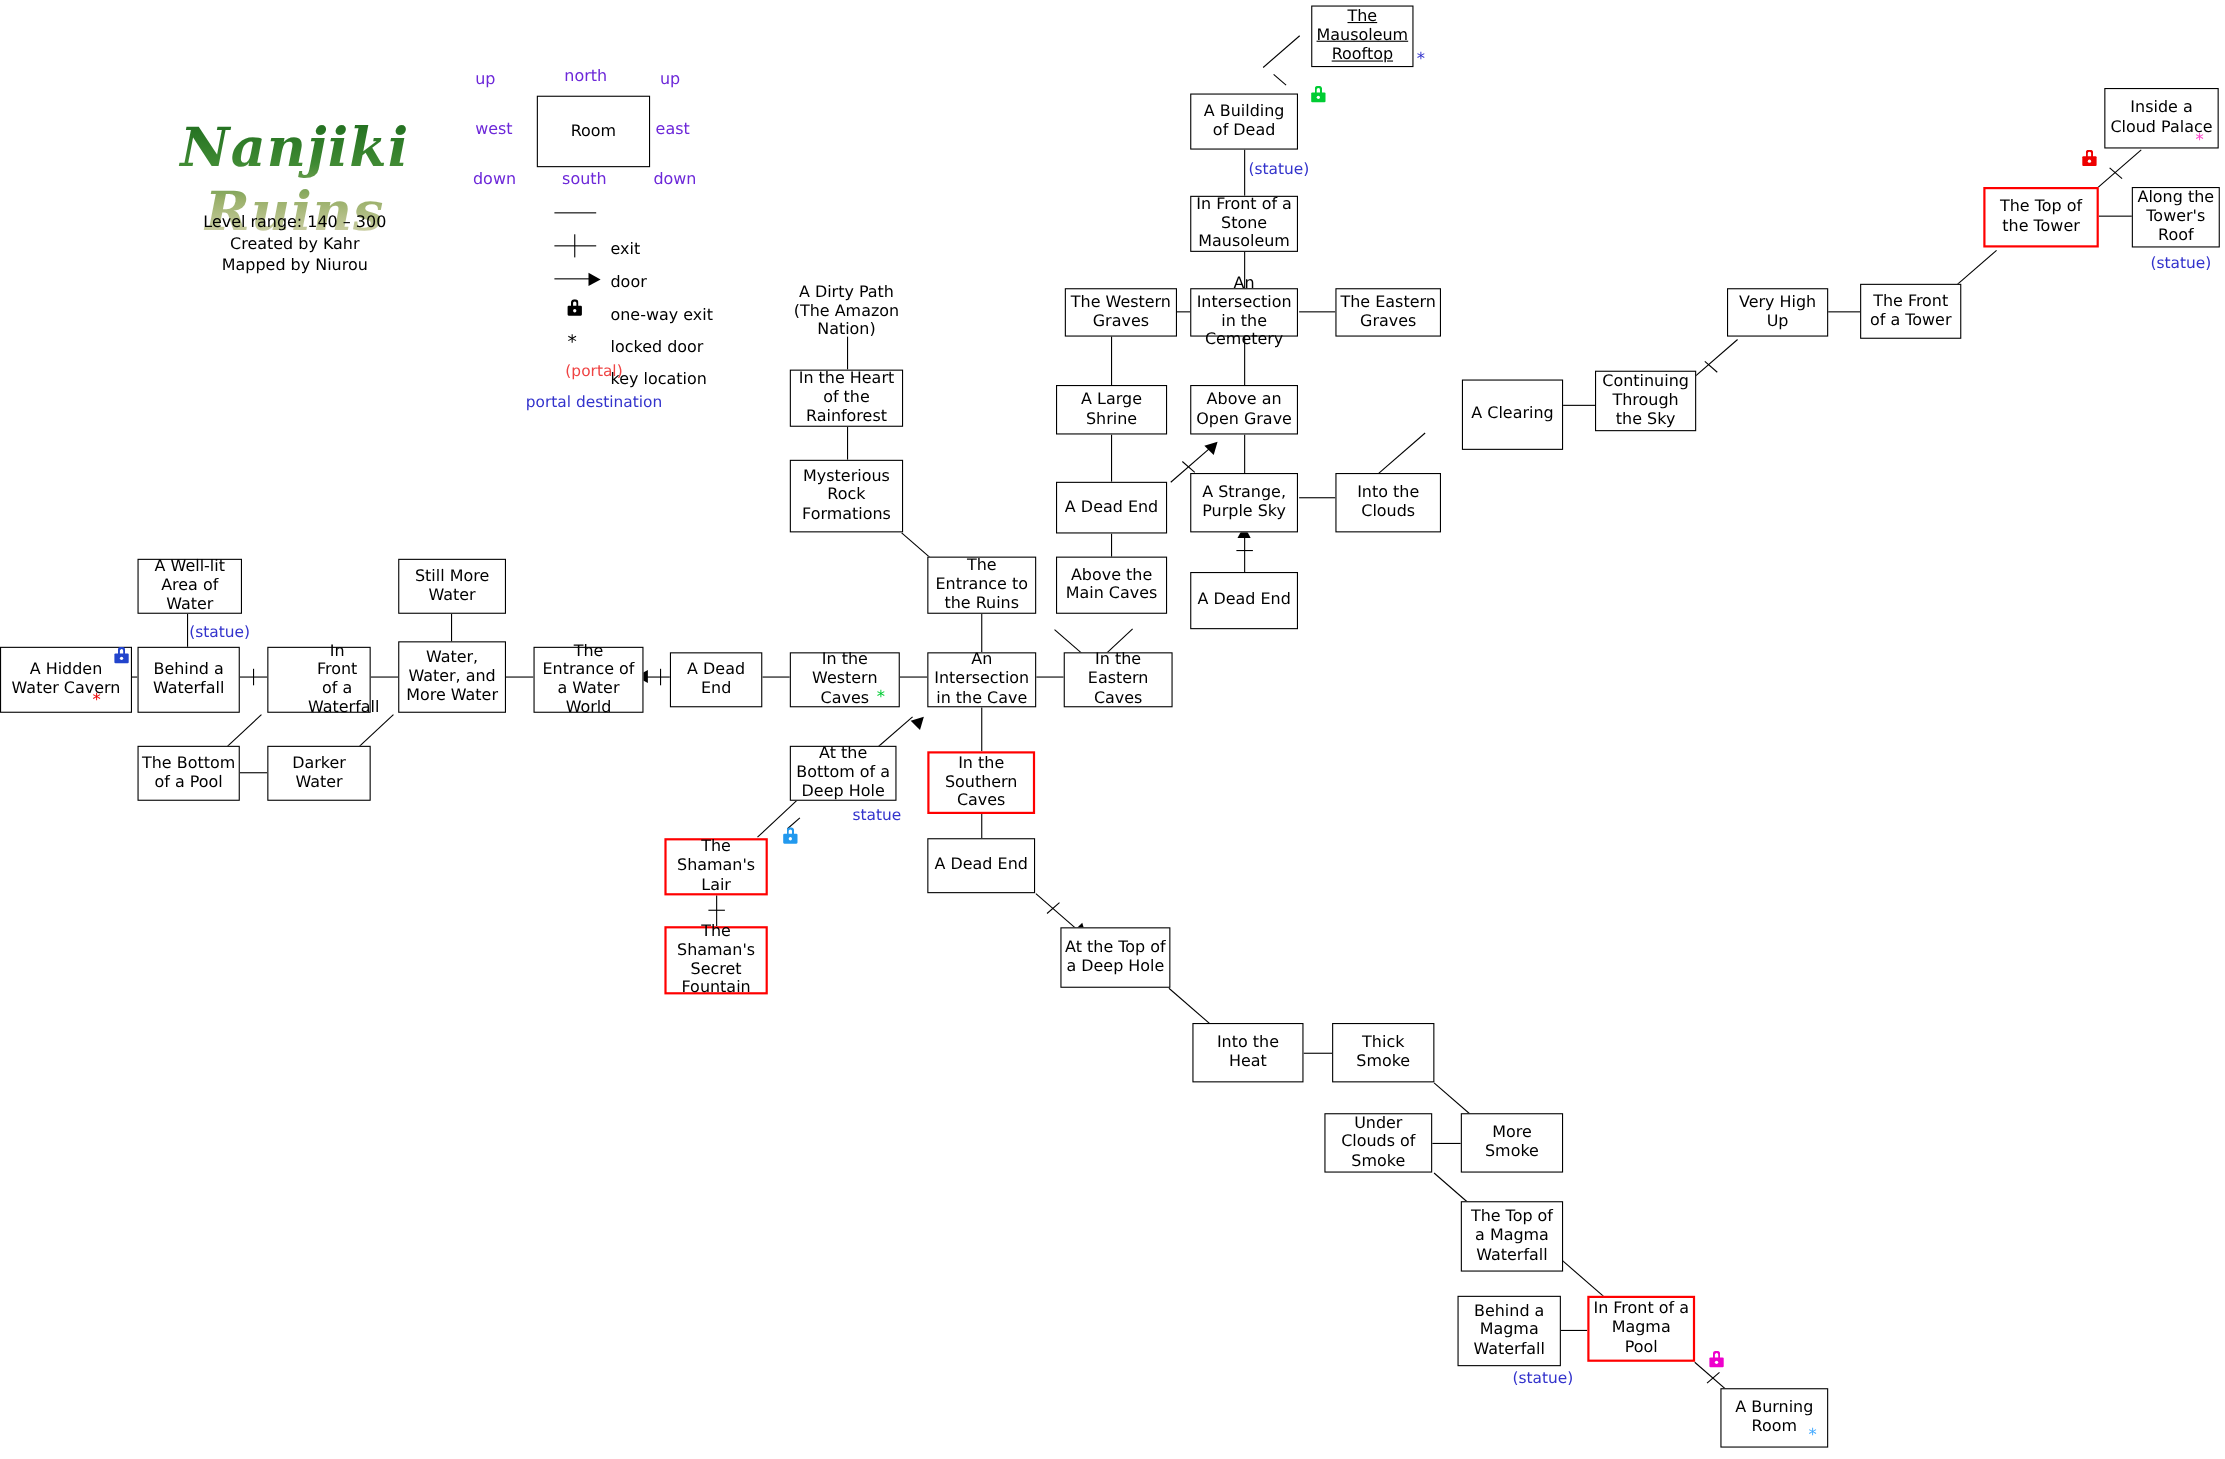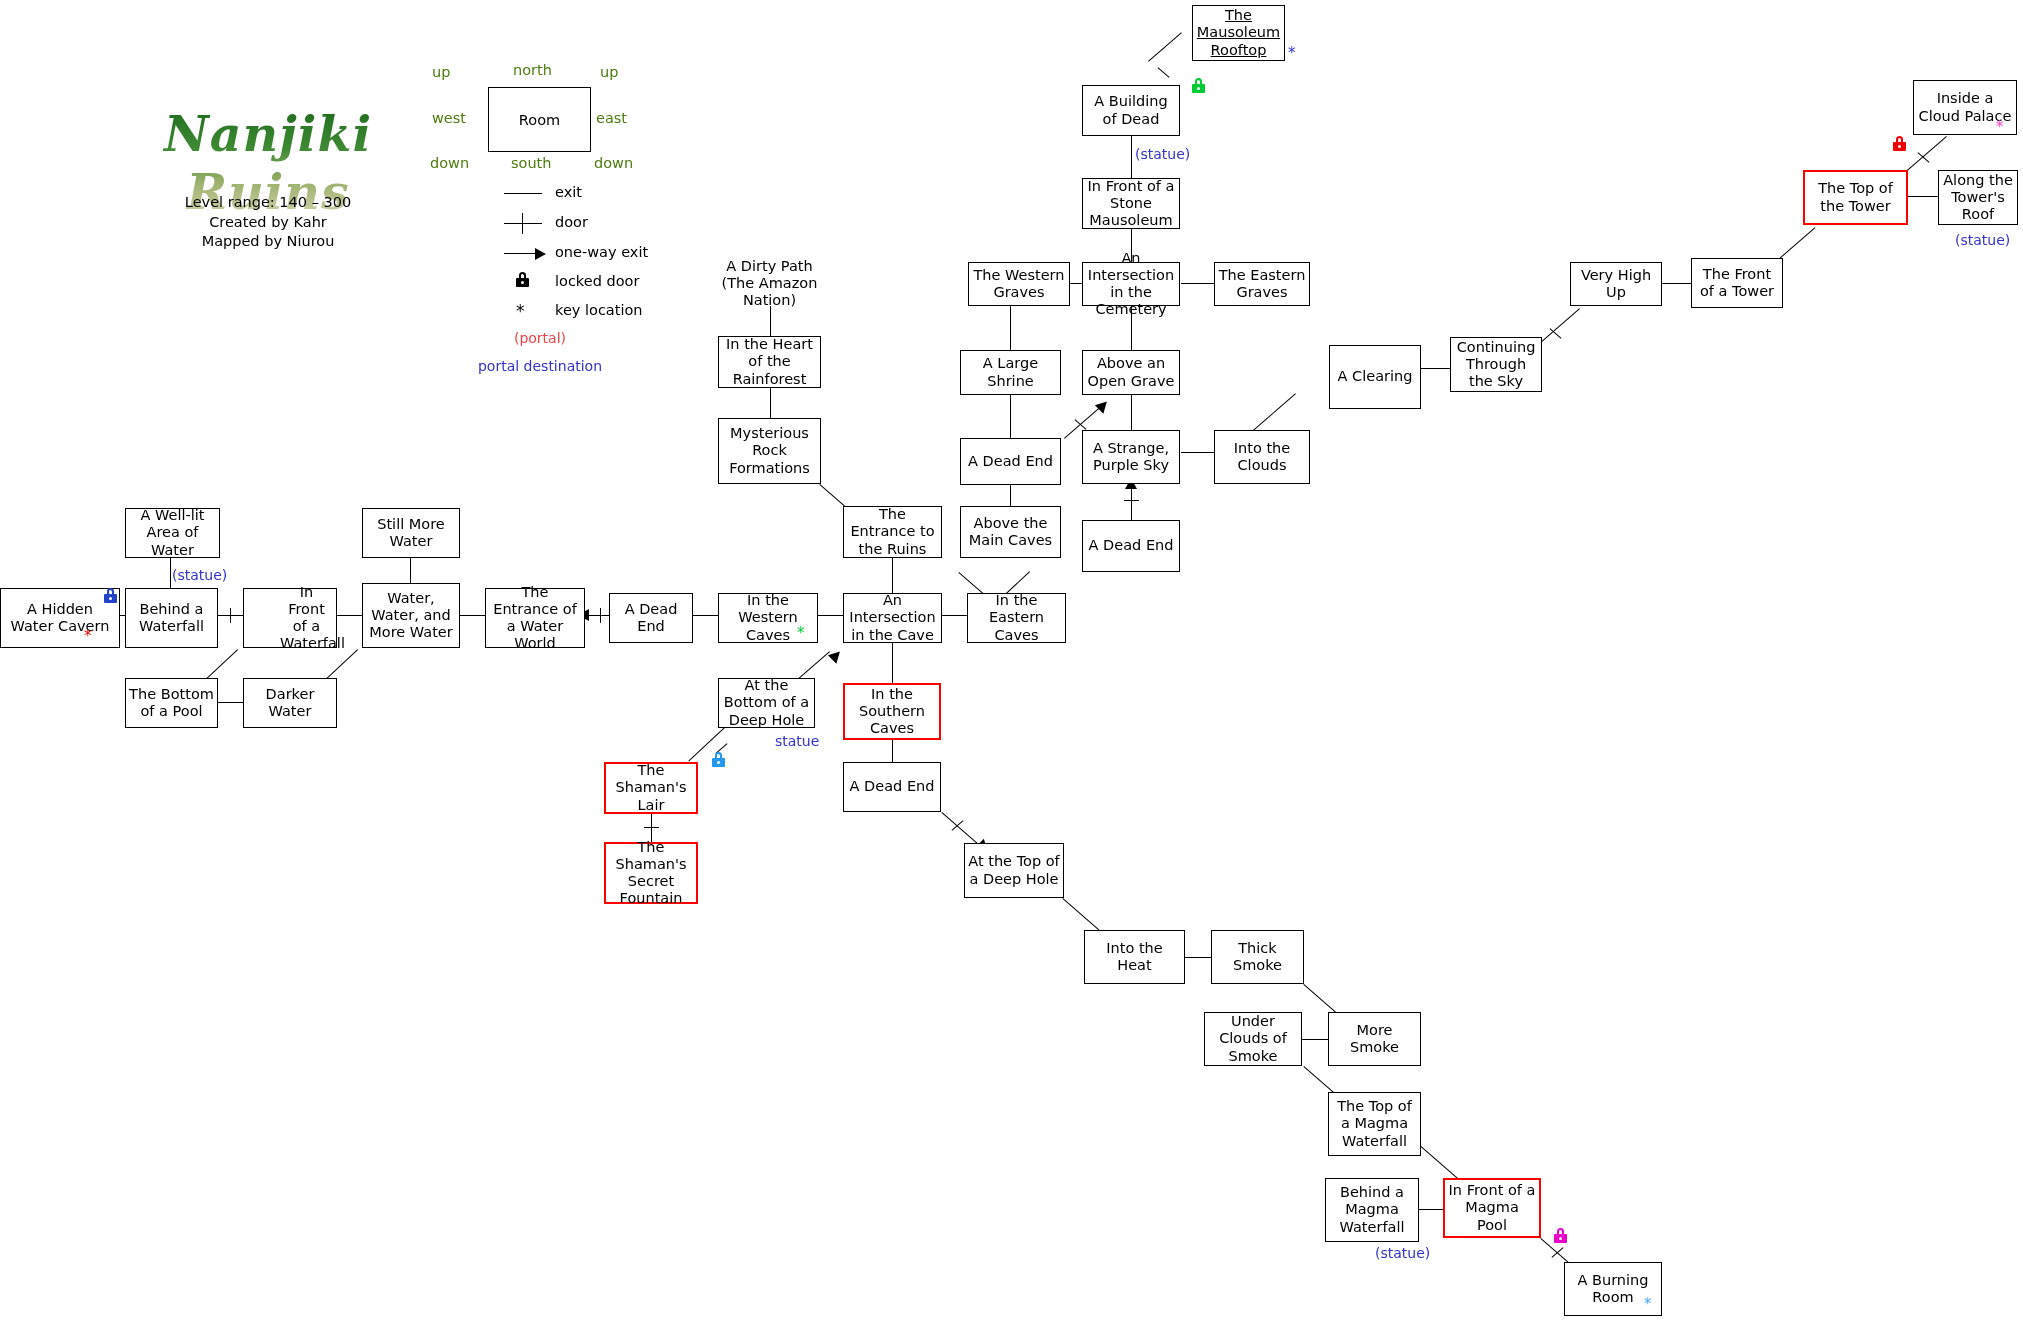--- a/index.html
+++ b/index.html
@@ -50,22 +50,22 @@
          background:linear-gradient(180deg,#1d6b1d 0%,#3f8a33 38%,#9ab06a 66%,#d9d6b4 100%);
          -webkit-background-clip:text;background-clip:text;color:transparent;
          -webkit-text-fill-color:transparent;}
   #subtitle{position:absolute;left:118px;top:193px;width:300px;text-align:center;
             font-size:14.5px;line-height:1.35;color:#000;}
 
   
   #legend{position:absolute;left:430px;top:60px;width:220px;height:260px;}
   #legend .lbox{position:absolute;left:58px;top:27px;width:101px;height:63px;border:1px solid #000;
                 display:flex;align-items:center;justify-content:center;font-size:14.5px;}
-  #legend .ldir{position:absolute;font-size:14.5px;color:#4d7c0f;white-space:nowrap;}
-  #legend .lrow{position:absolute;font-size:14.5px;color:#000;white-space:nowrap;}
+  #legend .ldir{position:absolute;font-size:14.5px;color:#6d28d9;white-space:nowrap;}
+  #legend .lrow{position:absolute;font-size:14.5px;color:#000;white-space:nowrap;margin-top:35px;}
   #legend .sym{position:absolute;}
   #lportal{position:absolute;left:430px;top:330px;width:220px;text-align:center;font-size:14px;color:#ef4444;}
   #lportald{position:absolute;left:430px;top:358px;width:220px;text-align:center;font-size:14px;color:#3333cc;}
 </style>
 </head>
 <body>
 
 <div id="map">
 
   <div id="title">Nanjiki Ruins</div>

